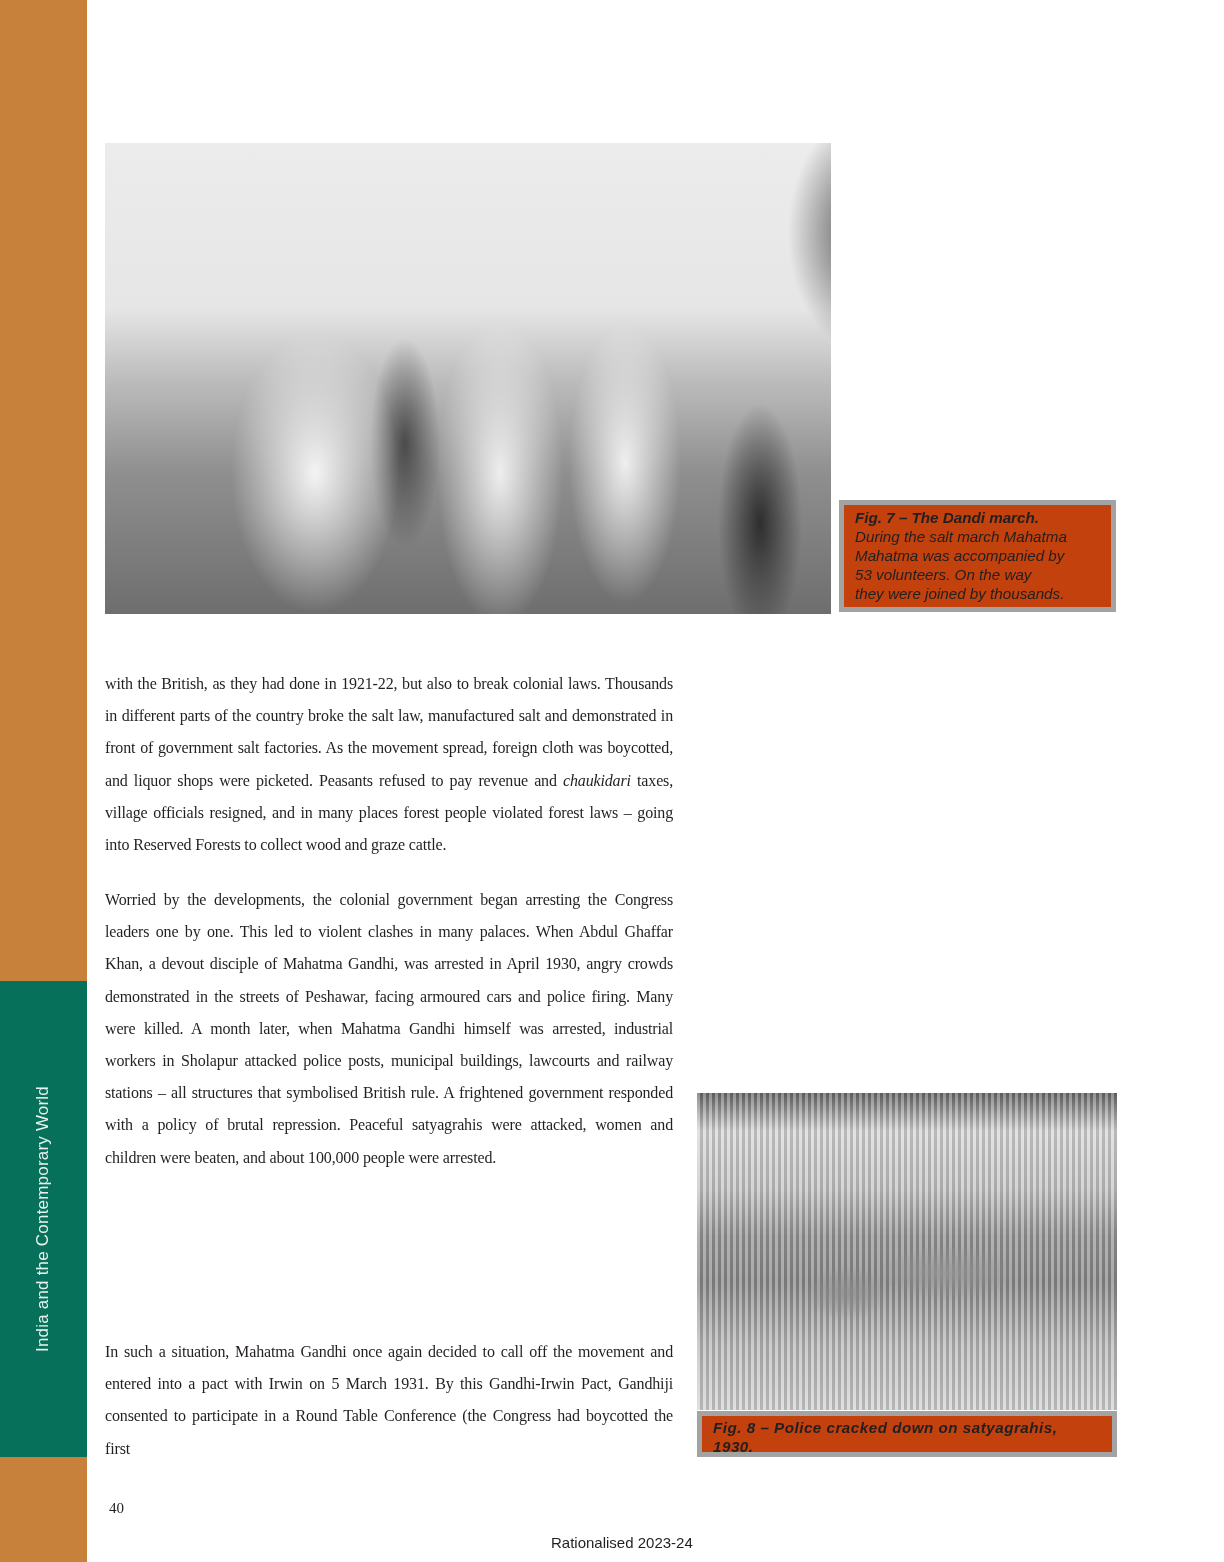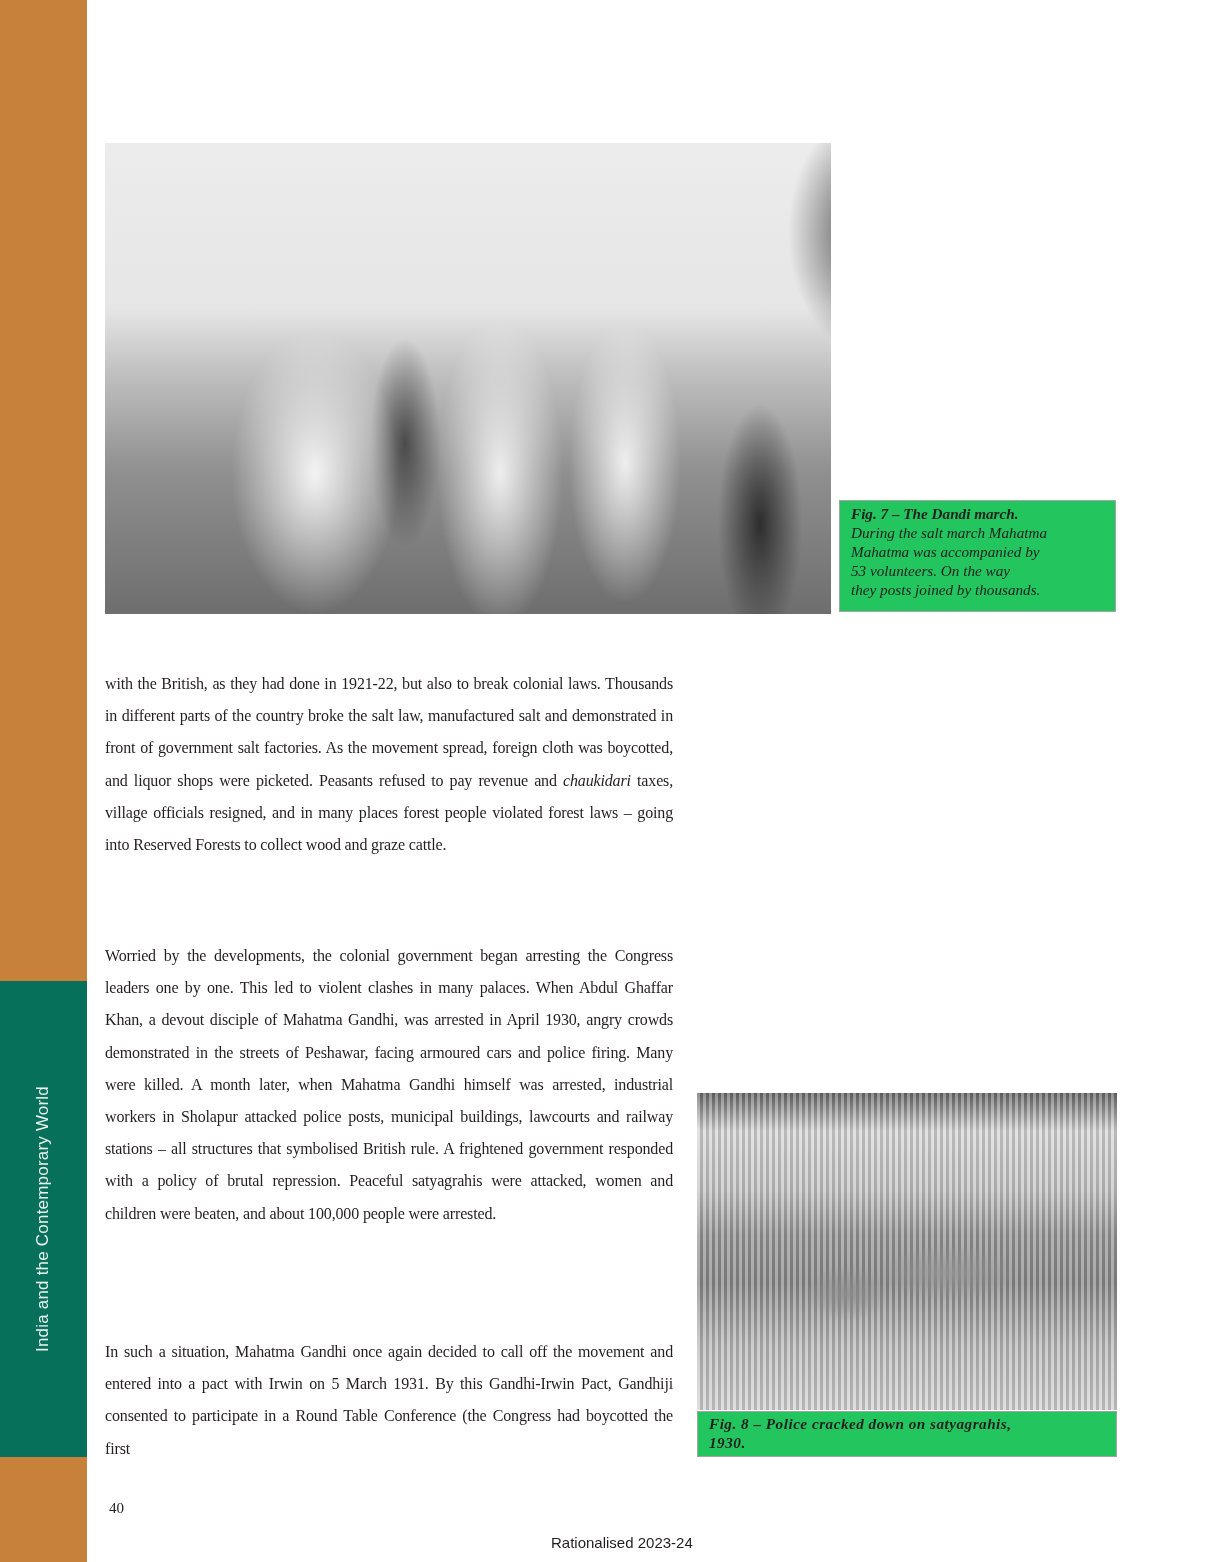--- a/index.html
+++ b/index.html
@@ -45,23 +45,23 @@
       radial-gradient(ellipse 60px 40px at 150px 200px, rgba(140,140,140,0.8), rgba(140,140,140,0) 70%),
       radial-gradient(ellipse 100px 40px at 250px 180px, rgba(150,150,150,0.8), rgba(150,150,150,0) 70%),
       repeating-linear-gradient(90deg, rgba(255,255,255,0.25) 0 3px, rgba(0,0,0,0.15) 3px 6px),
       linear-gradient(180deg, #6b6b6b 0%, #d9d9d9 12%, #c8c8c8 30%, #9a9a9a 45%, #8d8d8d 60%, #bdbdbd 80%, #d5d5d5 100%);
   }
   .photo-label {
     position: absolute; left: 0; top: 0; width: 1px; height: 1px; overflow: hidden; opacity: 0;
   }
   .caption {
     position: absolute;
-    border: 1px solid #a3a3a3;
-    background: #22c55e;
-    font-family: Liberation Serif, serif;
+    border: 5px solid #a3a3a3;
+    background: #c2410c;
+    font-family: Liberation Sans, sans-serif;
     font-style: italic;
     color: #231f20;
     box-sizing: border-box;
   }
   .caption-7 {
     left: 839px; top: 500px; width: 277px; height: 112px;
     padding: 3px 0 0 11px; font-size: 15.2px; line-height: 19px;
   }
   .caption-8 {
     left: 697px; top: 1411px; width: 420px; height: 46px;
@@ -71,21 +71,21 @@
   .caption b { font-weight: bold; }
   .caption-line { display: block; white-space: nowrap; }
   .body-text {
     position: absolute; left: 105px; width: 568px;
     font-size: 16px; line-height: 32.2px;
     text-align: justify; text-align-last: left;
     letter-spacing: -0.15px;
   }
   .body-text p { margin: 0; }
   .para-1 { top: 668px; }
-  .para-2 { top: 940px; }
+  .para-2 { top: 884px; }
   .para-3 { top: 1336px; }
   .page-number {
     position: absolute; left: 109px; top: 1500px;
     font-family: Liberation Serif, serif;
     font-size: 15px; color: #231f20;
   }
   .footer-note {
     position: absolute; left: 536px; top: 1534px;
     font-family: "Liberation Sans", "DejaVu Sans", sans-serif;
     font-size: 15px; color: #231f20; margin-left: 15px;
@@ -102,21 +102,21 @@
 
 <div class="photo photo-dandi">
   <span class="photo-label">Black and white photograph of Mahatma Gandhi and volunteers walking on the Dandi salt march</span>
 </div>
 
 <div class="caption caption-7">
   <span class="caption-line"><b>Fig. 7 – The Dandi march.</b></span>
   <span class="caption-line">During the salt march Mahatma</span>
   <span class="caption-line">Mahatma was accompanied by</span>
   <span class="caption-line">53 volunteers. On the way</span>
-  <span class="caption-line">they posts joined by thousands.</span>
+  <span class="caption-line">they were joined by thousands.</span>
 </div>
 
 <div class="body-text para-1">
   <p><span>with the British, as they had done in 1921-22, but also to break colonial laws. Thousands in different parts of the country broke the salt law, manufactured salt and demonstrated in front of government salt factories. As the movement spread, foreign cloth was boycotted, and liquor shops were picketed. Peasants refused to pay revenue and </span><i>chaukidari</i><span> taxes, village officials resigned, and in many places forest people violated forest laws – going into Reserved Forests to collect wood and graze cattle.</span></p>
 </div>
 
 <div class="body-text para-2">
   <p>Worried by the developments, the colonial government began arresting the Congress leaders one by one. This led to violent clashes in many palaces. When Abdul Ghaffar Khan, a devout disciple of Mahatma Gandhi, was arrested in April 1930, angry crowds demonstrated in the streets of Peshawar, facing armoured cars and police firing. Many were killed. A month later, when Mahatma Gandhi himself was arrested, industrial workers in Sholapur attacked police posts, municipal buildings, lawcourts and railway stations – all structures that symbolised British rule. A frightened government responded with a policy of brutal repression. Peaceful satyagrahis were attacked, women and children were beaten, and about 100,000 people were arrested.</p>
 </div>
 

